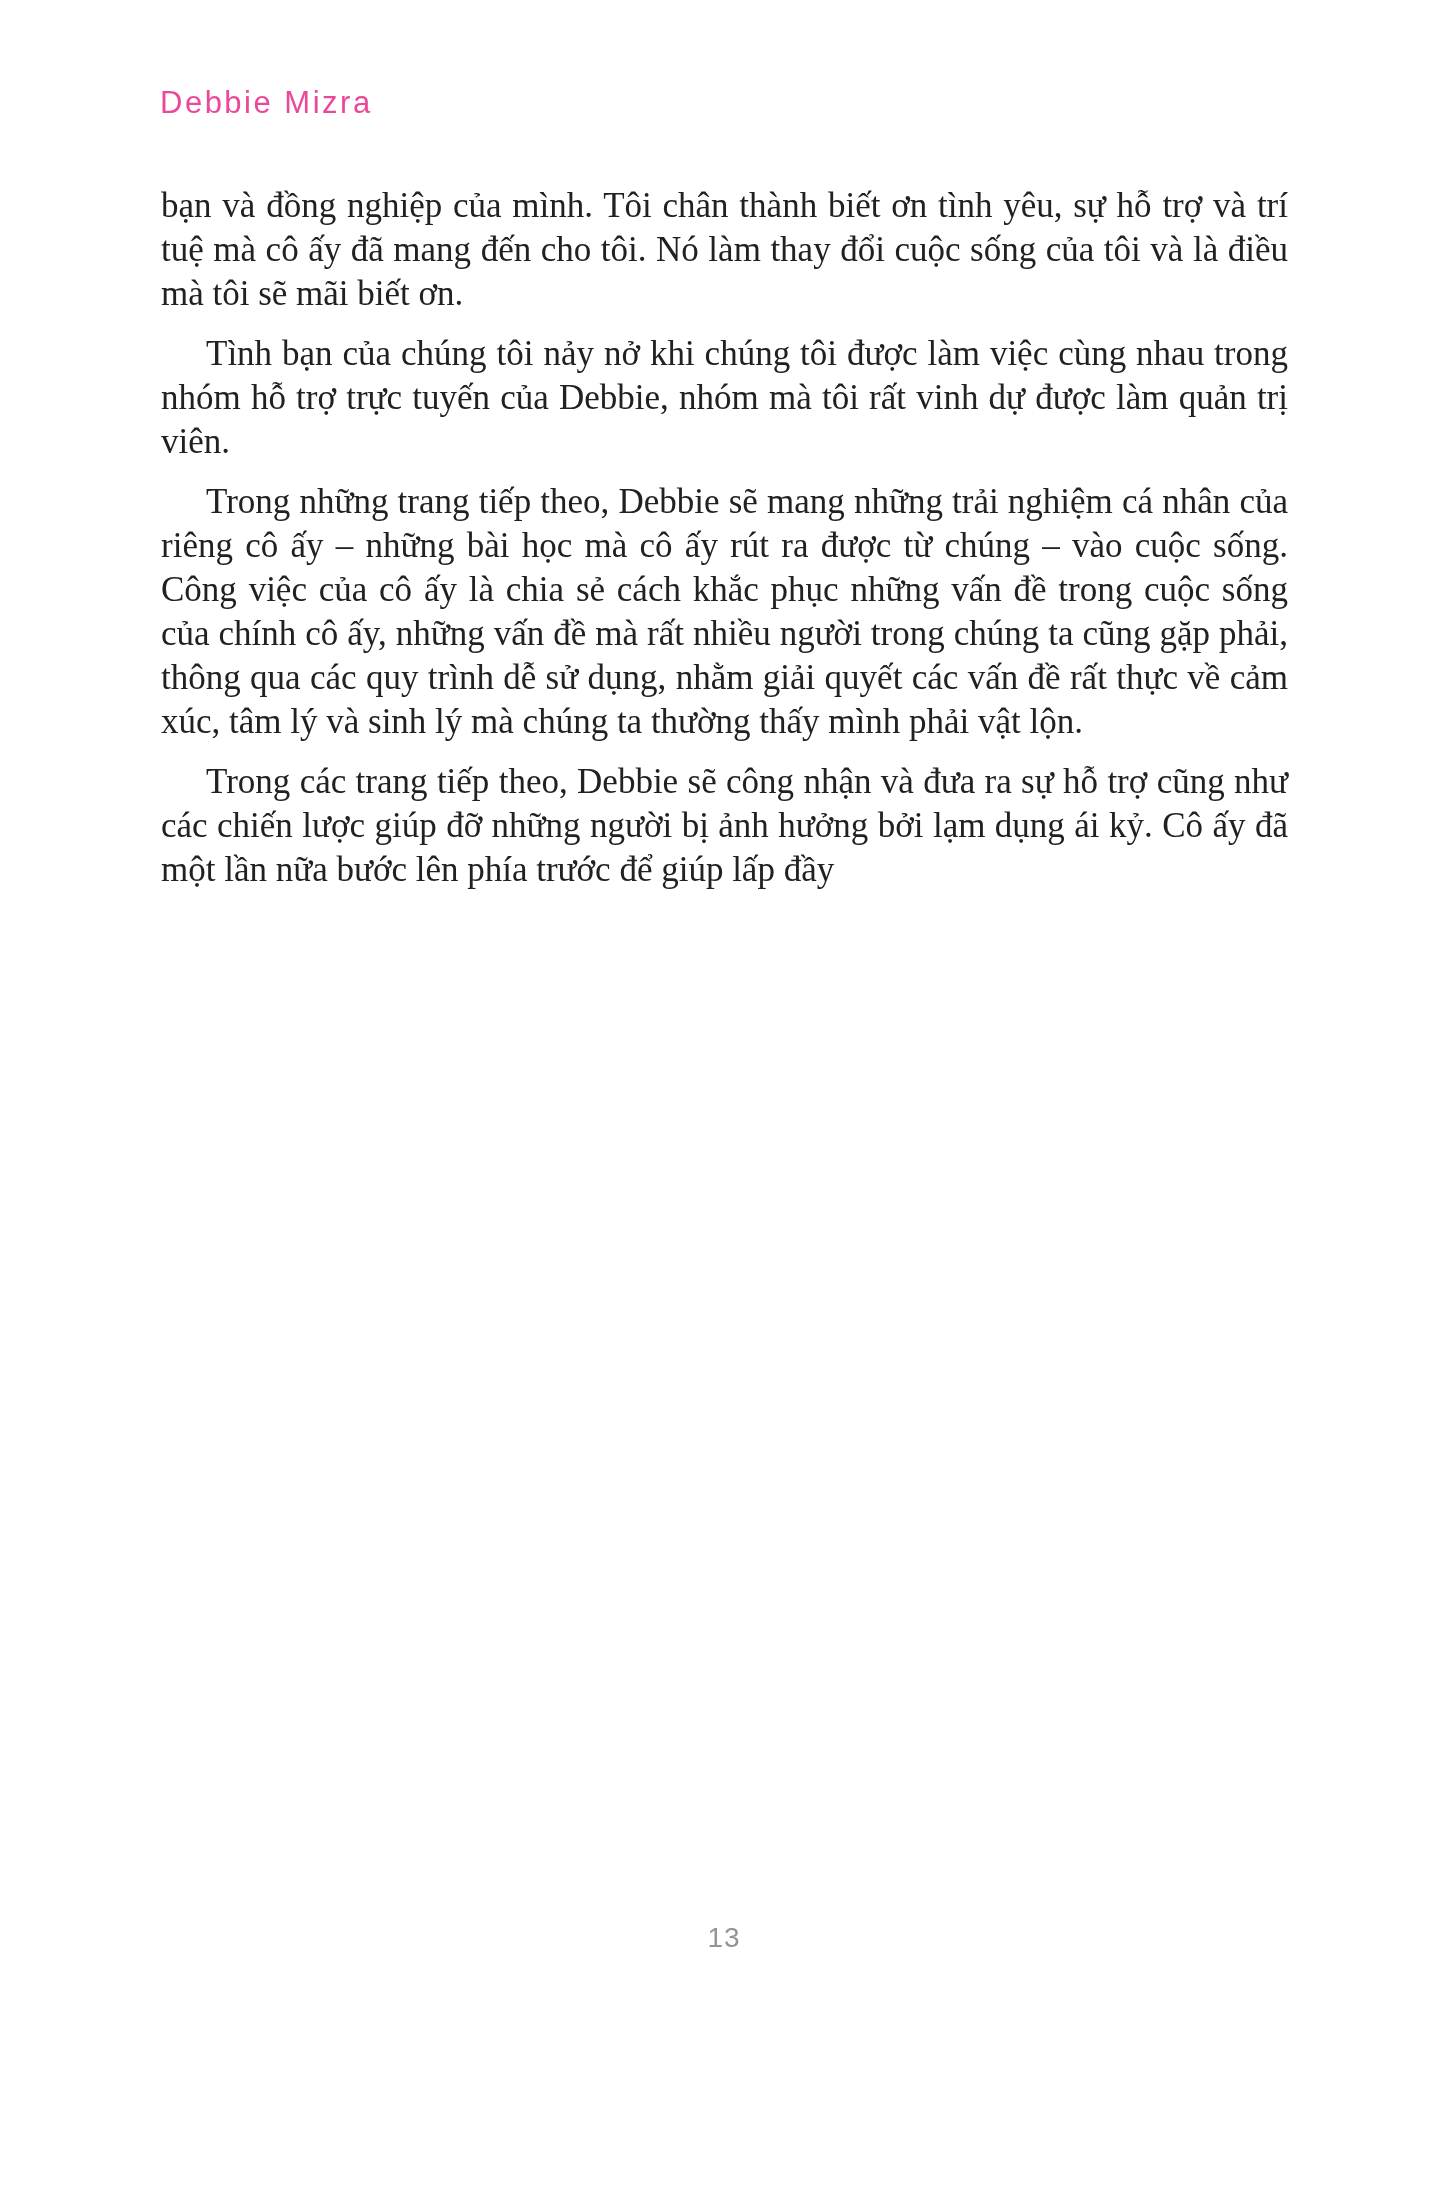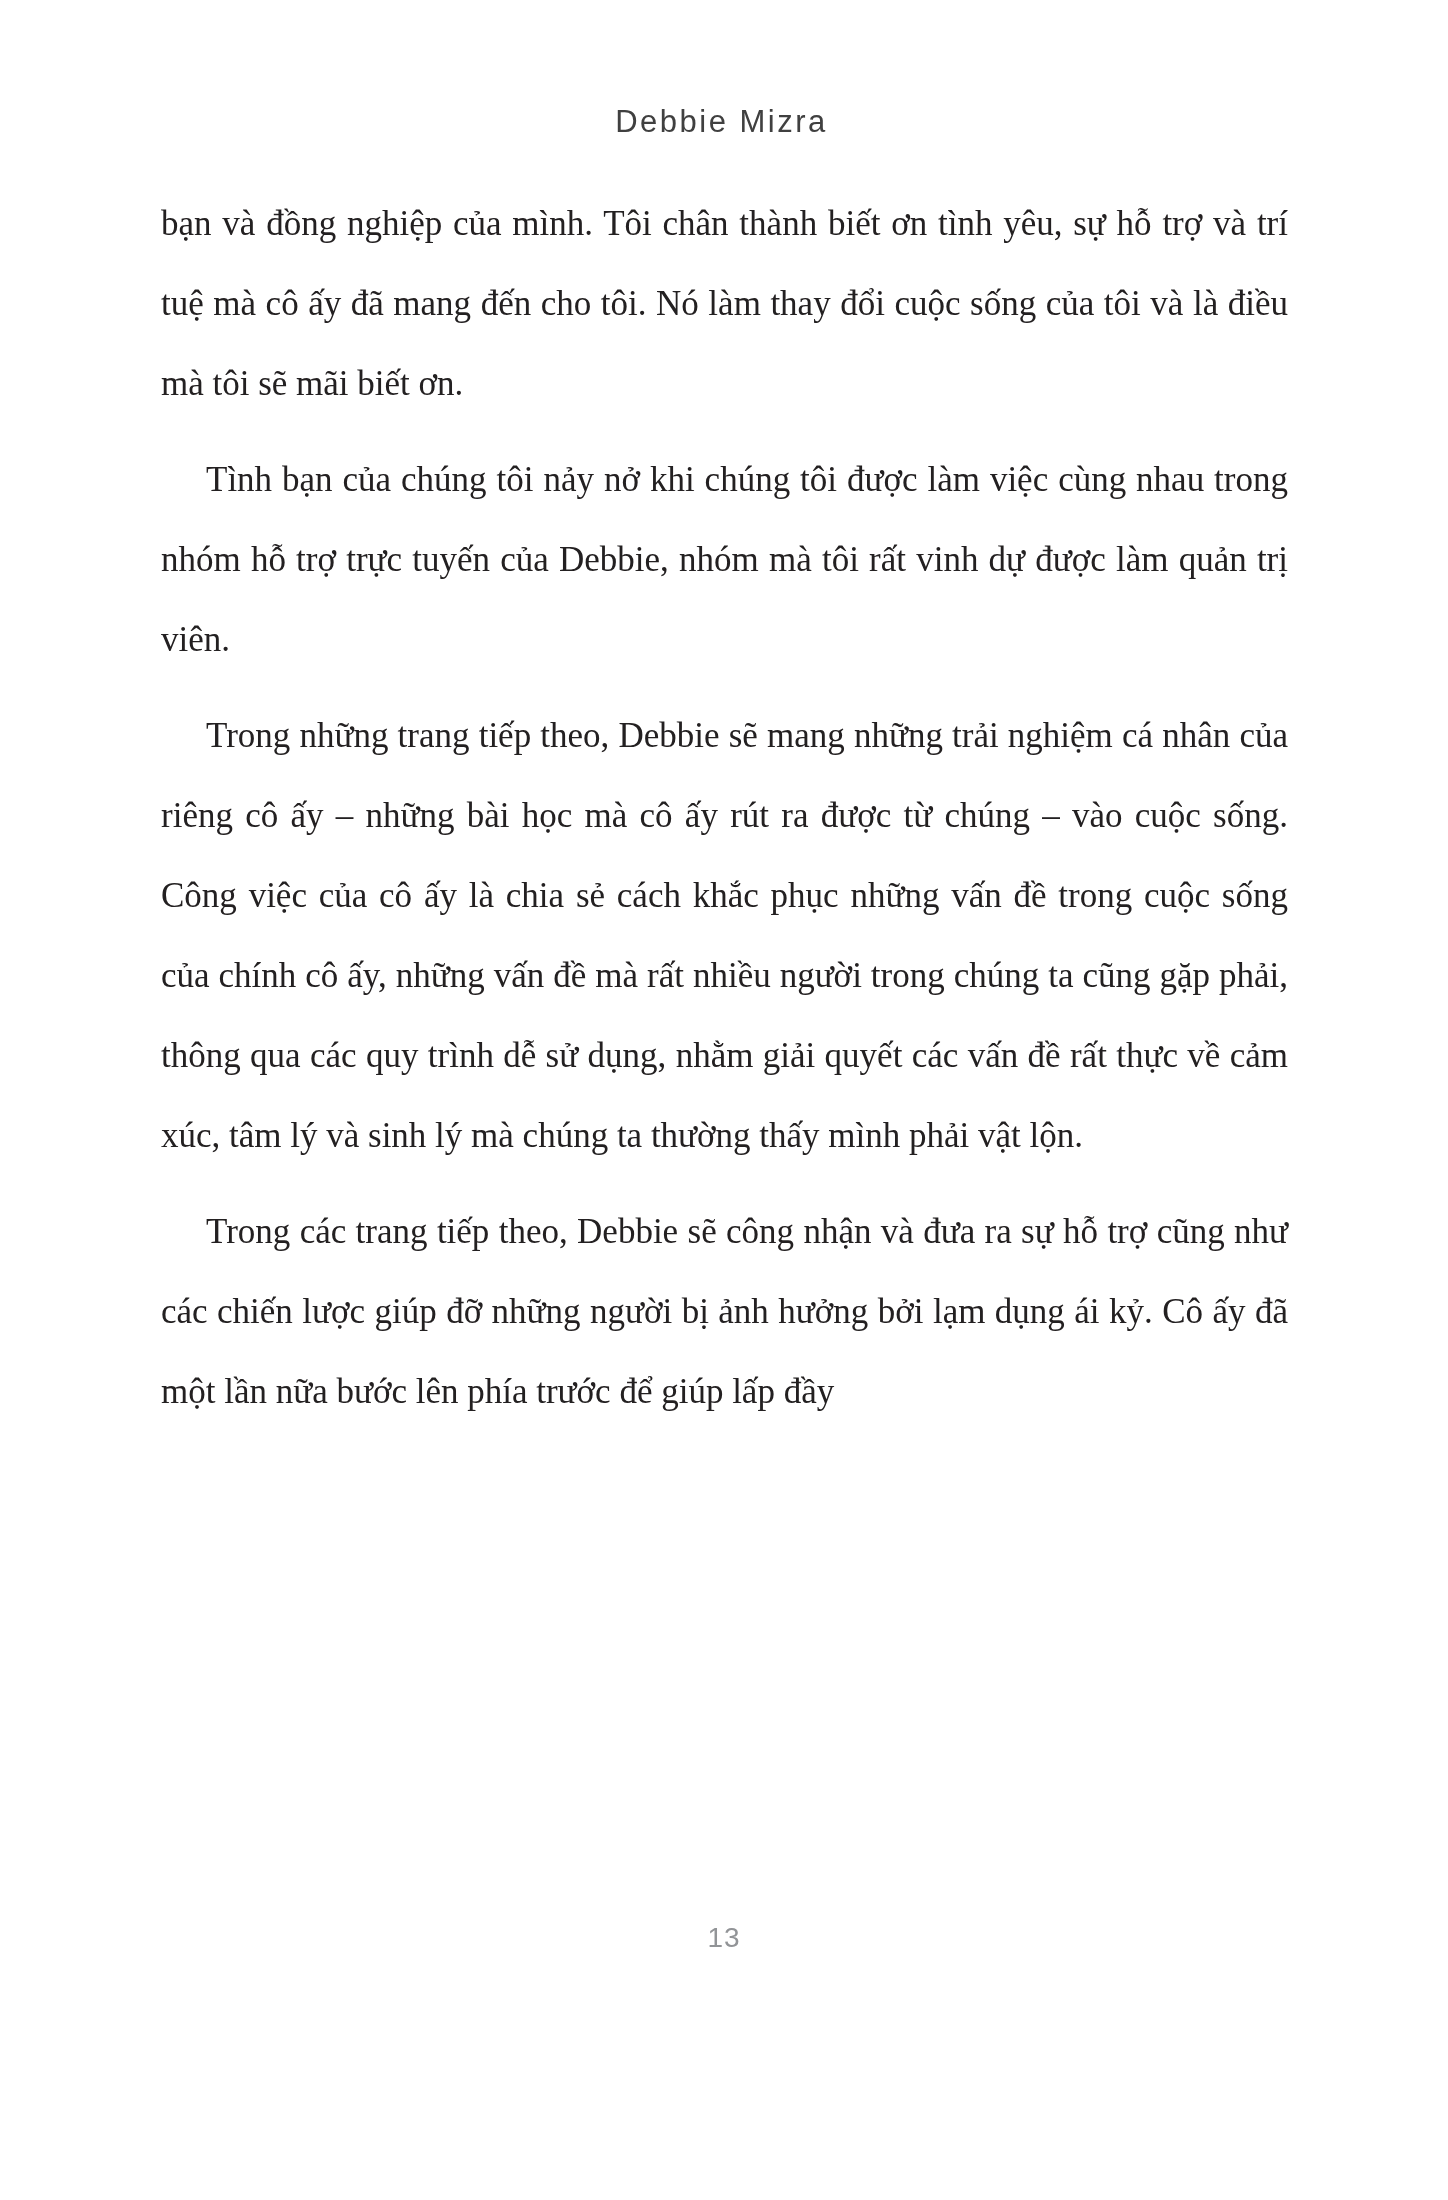--- a/index.html
+++ b/index.html
@@ -13,38 +13,38 @@
     position: relative;
     overflow: hidden;
   }
   .page {
     position: absolute;
     inset: 0;
     background: #ffffff;
   }
   .running-header {
     position: absolute;
-    top: 104px;
+    top: 85px;
     left: 160px;
     right: 165px;
-    text-align: center;
+    text-align: left;
     font-family: "Liberation Sans", sans-serif;
     font-weight: 400;
     font-size: 31px;
     letter-spacing: 2.5px;
-    color: #404040;
+    color: #ec4899;
   }
   .body-text {
     position: absolute;
     top: 184px;
     left: 161px;
     width: 1127px;
     font-family: "Liberation Serif", serif;
     font-size: 35px;
-    line-height: 80px;
+    line-height: 44px;
     color: #232021;
     text-align: justify;
     text-justify: inter-word;
   }
   .body-text p {
     margin: 0 0 16px 0;
     text-indent: 45px;
   }
   .body-text p.continuation {
     text-indent: 0;

